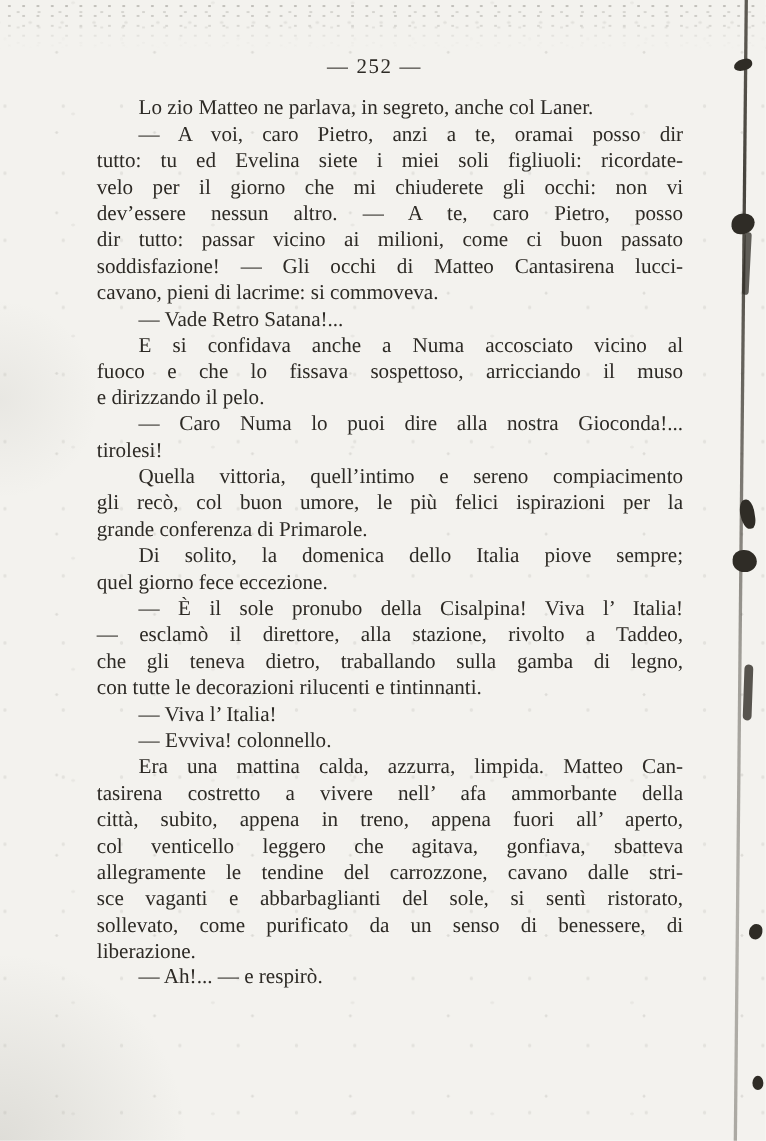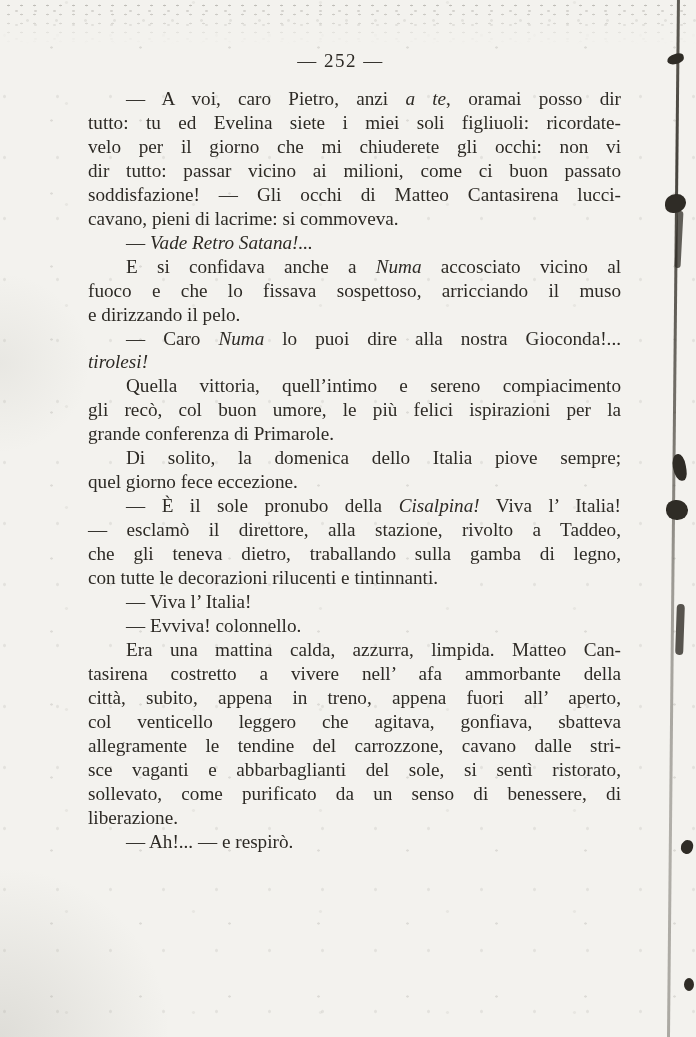--- a/index.html
+++ b/index.html
@@ -49,21 +49,21 @@
   .text-block {
     position: absolute;
     left: 88px; top: 87px; width: 533px;
     font-size: 19.2px; line-height: 23.95px;
     color: var(--ink, #2d2a25);
     text-justify: inter-word;
   }
   .line { text-align: justify; text-align-last: justify; }
   .line.last { text-align-last: left; }
   .line.indent { text-indent: 38px; }
-  .it { font-style: italic; }
+  .it { }
 
   
   .binding-line {
     position: absolute; left: 677px; top: -6px; width: 2.5px; height: 1056px;
     transform: rotate(0.55deg); transform-origin: 50% 0;
     background: linear-gradient(to bottom,
       rgba(70,66,58,.85) 0%, rgba(55,52,45,.92) 16%,
       rgba(70,66,58,.75) 38%, rgba(95,92,84,.55) 58%,
       rgba(112,109,101,.50) 78%, rgba(122,119,111,.60) 100%);
   }
@@ -80,23 +80,27 @@
 </head>
 <body>
 
 <div class="page">
   <div class="top-noise"></div>
 
   <div class="page-number">— 252 —</div>
 
   <div class="text-block">
       <div>
+        <div class="line indent last"><span>Lo zio Matteo ne parlava, in segreto, anche col Laner.</span></div>
+      </div>
+      <div>
         <div class="line indent"><span>— A voi, caro Pietro, anzi </span><span class="it">a te</span><span>, oramai posso dir</span></div>
         <div class="line"><span>tutto: tu ed Evelina siete i miei soli figliuoli: ricordate-</span></div>
         <div class="line"><span>velo per il giorno che mi chiuderete gli occhi: non vi</span></div>
+        <div class="line"><span>dev’essere nessun altro. — A te, caro Pietro, posso</span></div>
         <div class="line"><span>dir tutto: passar vicino ai milioni, come ci buon passato</span></div>
         <div class="line"><span>soddisfazione! — Gli occhi di Matteo Cantasirena lucci-</span></div>
         <div class="line last"><span>cavano, pieni di lacrime: si commoveva.</span></div>
       </div>
       <div>
         <div class="line indent last"><span>— </span><span class="it">Vade Retro Satana!...</span></div>
       </div>
       <div>
         <div class="line indent"><span>E si confidava anche a </span><span class="it">Numa</span><span> accosciato vicino al</span></div>
         <div class="line"><span>fuoco e che lo fissava sospettoso, arricciando il muso</span></div>

